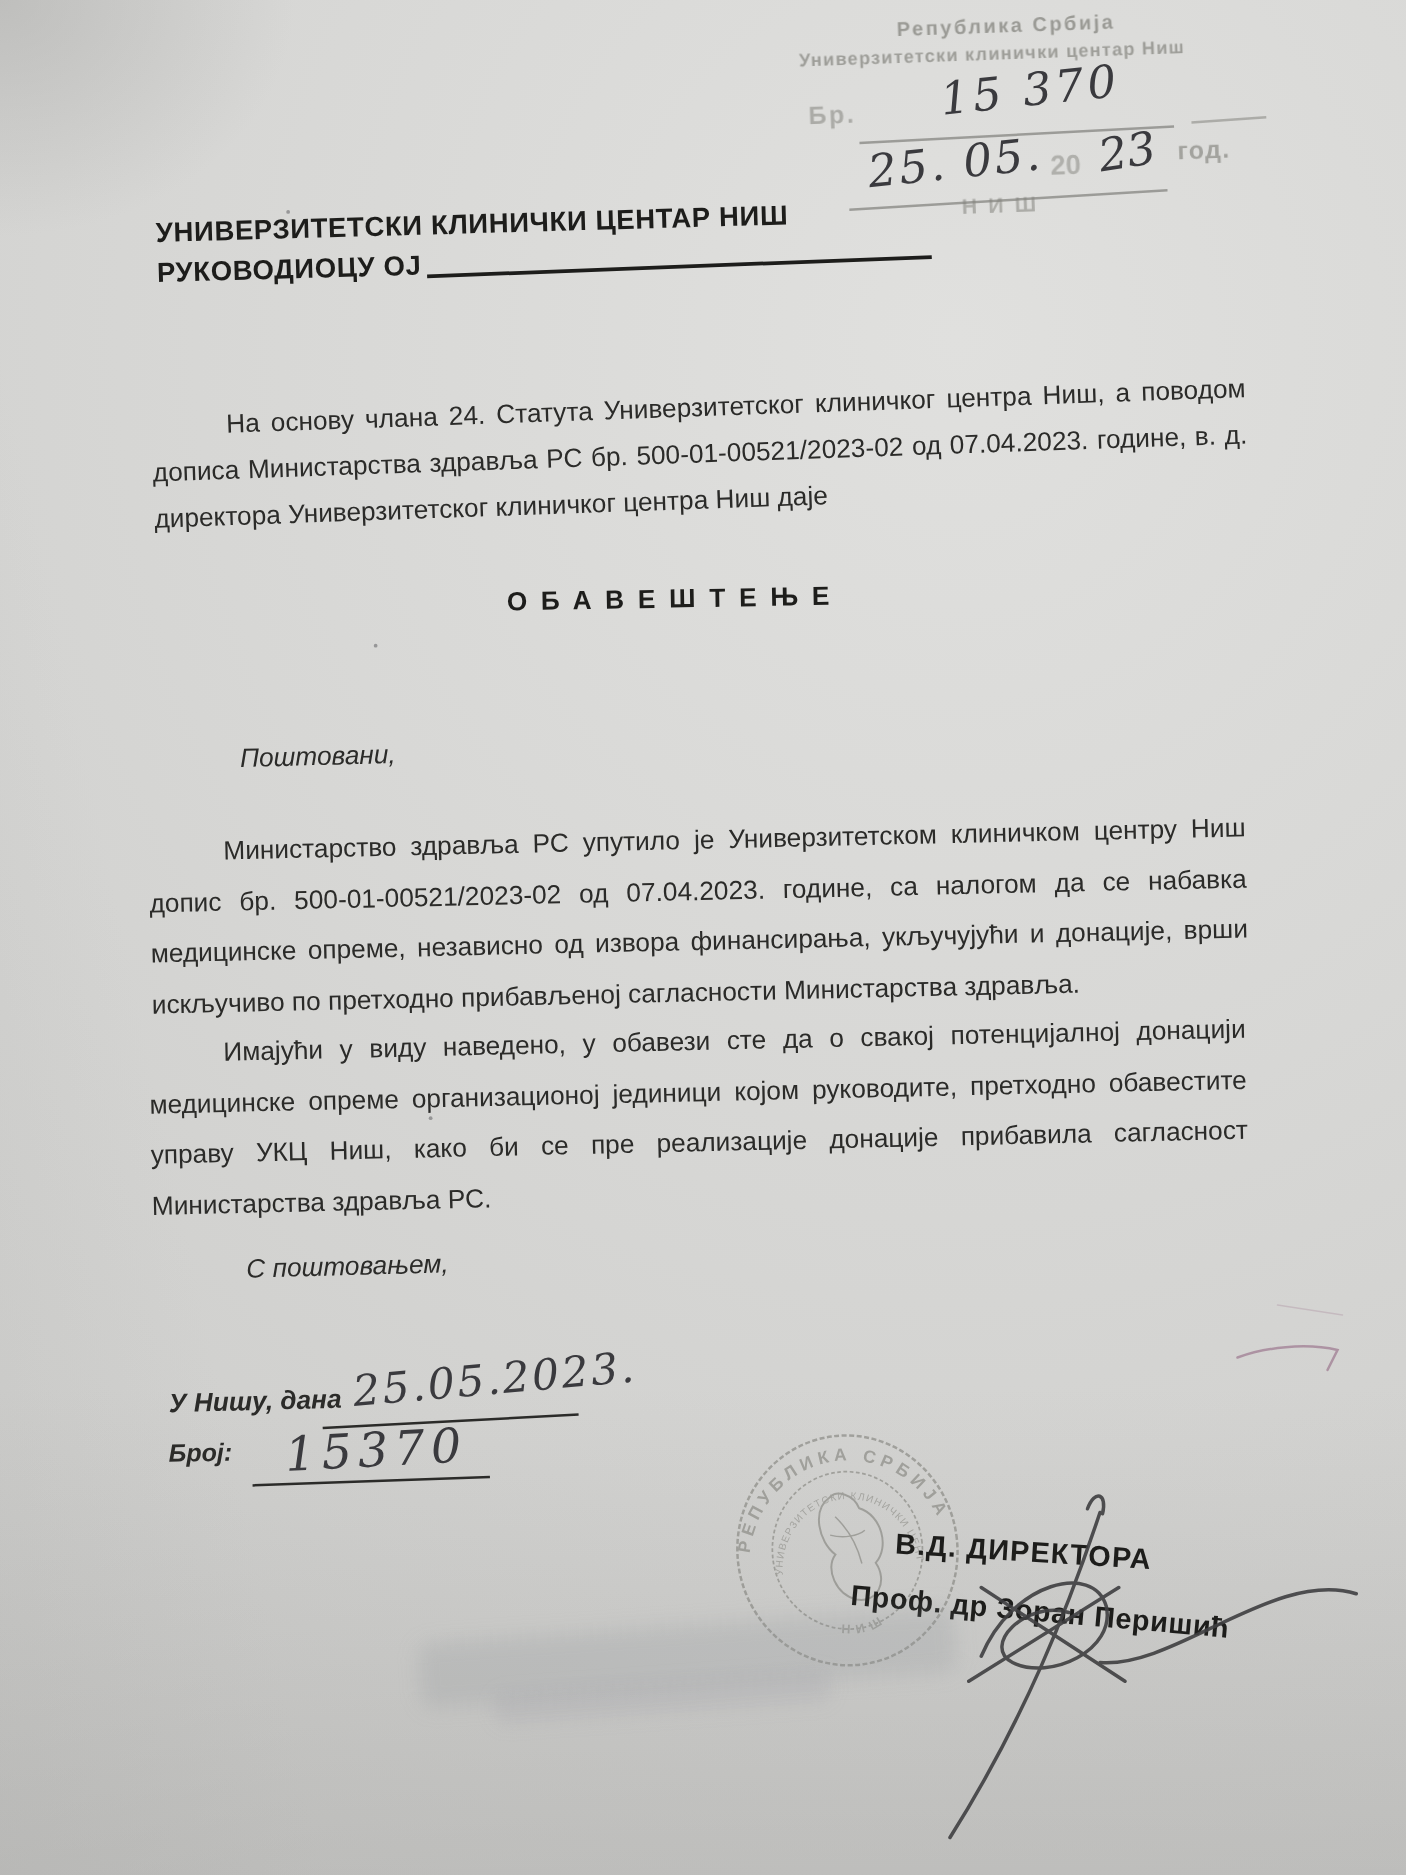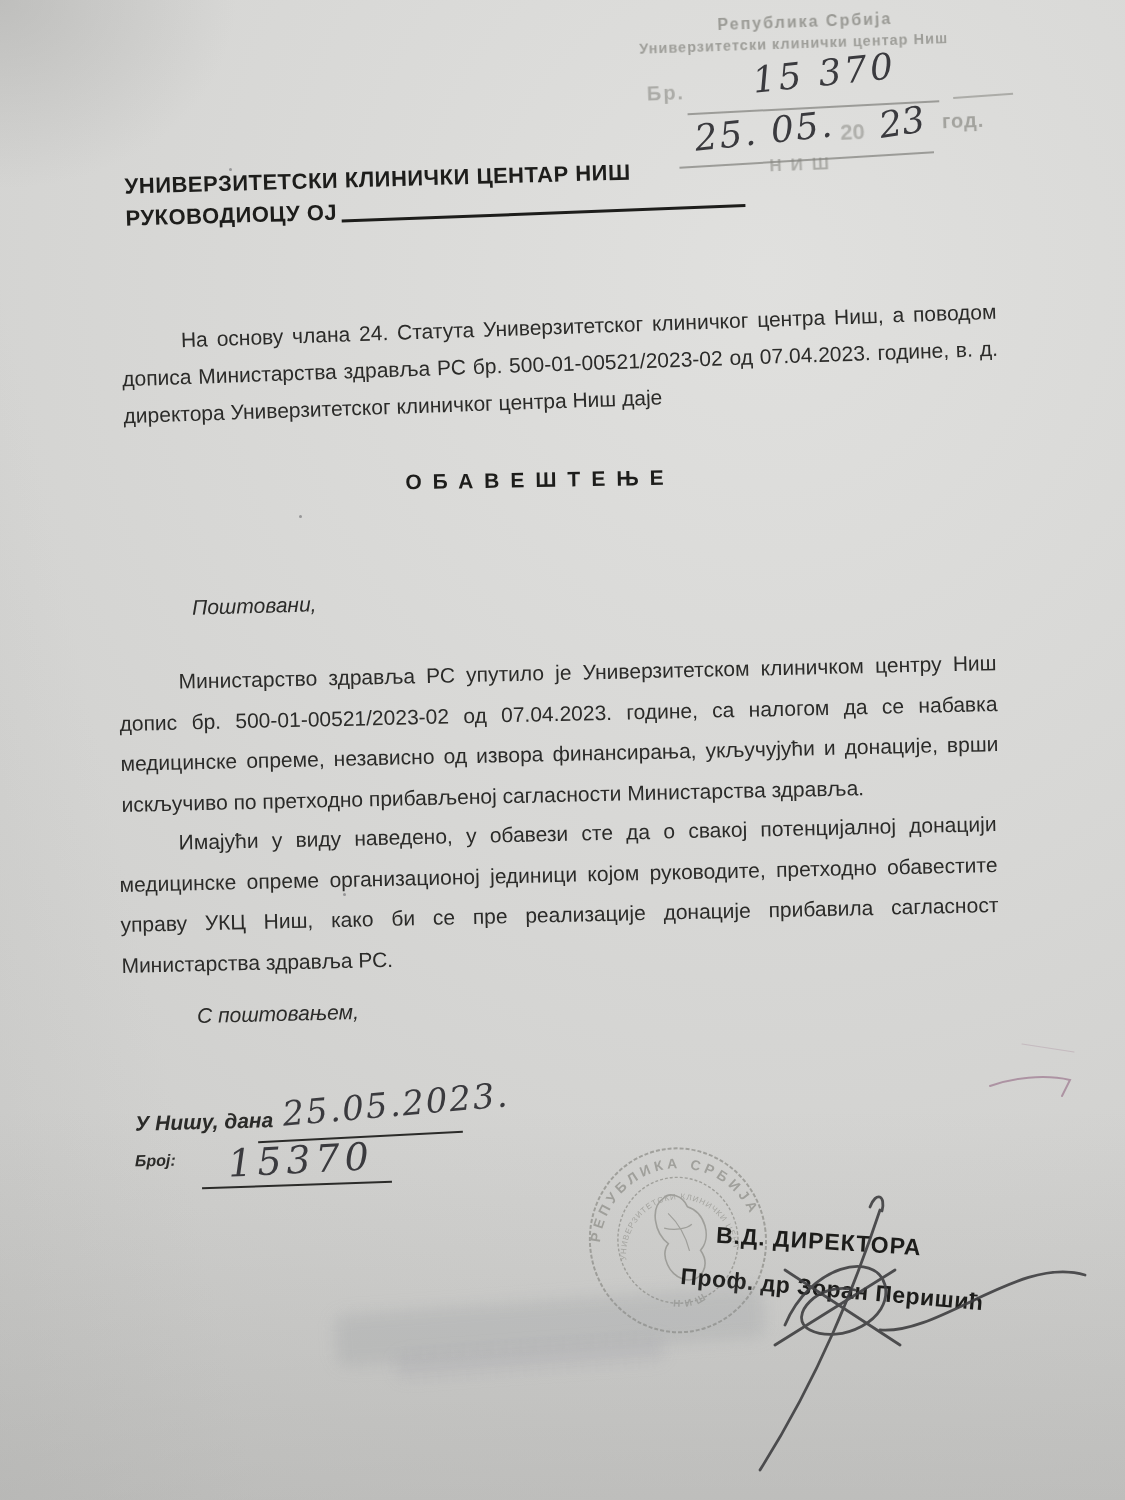--- a/index.html
+++ b/index.html
@@ -59,21 +59,21 @@
   .par2{top:814px;}
   .closing{position:absolute;left:197px;top:1002px;font-style:italic;font-size:21px;
     color:#2b2b29;transform:rotate(-1.5deg);}
   
   .f-place{position:absolute;left:135px;top:1110px;font-style:italic;font-size:21px;
     font-weight:bold;color:#2b2b29;transform:rotate(-1.5deg);}
   .f-rule1{position:absolute;left:258px;top:1136px;width:205px;height:2px;
     background:#2b2b29;transform:rotate(-3deg);}
   .f-date{position:absolute;left:282px;top:1084px;font-size:34px;transform:rotate(-5deg);
     letter-spacing:2px;}
-  .f-broj{position:absolute;left:135px;top:1152px;font-style:italic;font-size:16px;
+  .f-broj{position:absolute;left:135px;top:1152px;font-style:italic;font-size:20px;
     font-weight:bold;color:#2b2b29;transform:rotate(-1deg);}
   .f-rule2{position:absolute;left:202px;top:1184px;width:190px;height:2px;
     background:#2b2b29;transform:rotate(-2deg);}
   .f-num{position:absolute;left:228px;top:1138px;font-size:38px;transform:rotate(-3deg);
     letter-spacing:5px;}
   
   .sig-role{position:absolute;left:716px;top:1228px;font-weight:bold;font-size:23px;
     color:#1d1d1b;transform:rotate(3.5deg);letter-spacing:1px;}
   .sig-name{position:absolute;left:680px;top:1276px;font-weight:bold;font-size:23px;
     color:#1d1d1b;transform:rotate(5deg);letter-spacing:.5px;}

